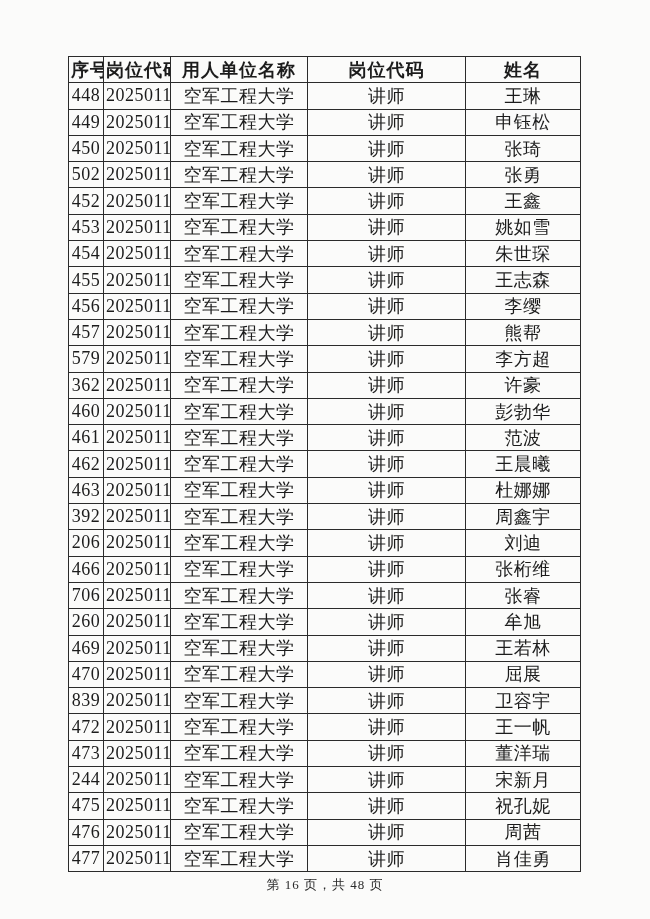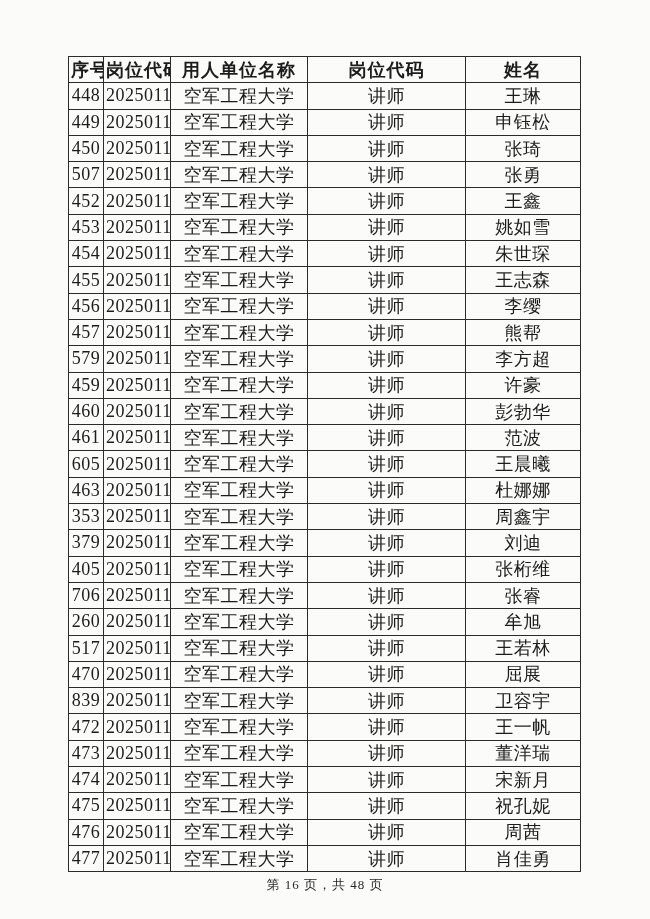--- a/index.html
+++ b/index.html
@@ -92,21 +92,21 @@
         <td>申钰松</td>
       </tr>
       <tr>
         <td>450</td>
         <td>2025011880</td>
         <td>空军工程大学</td>
         <td>讲师</td>
         <td>张琦</td>
       </tr>
       <tr>
-        <td>507</td>
+        <td>502</td>
         <td>2025011881</td>
         <td>空军工程大学</td>
         <td>讲师</td>
         <td>张勇</td>
       </tr>
       <tr>
         <td>452</td>
         <td>2025011884</td>
         <td>空军工程大学</td>
         <td>讲师</td>
@@ -148,91 +148,91 @@
         <td>熊帮</td>
       </tr>
       <tr>
         <td>579</td>
         <td>2025011889</td>
         <td>空军工程大学</td>
         <td>讲师</td>
         <td>李方超</td>
       </tr>
       <tr>
-        <td>459</td>
+        <td>362</td>
         <td>2025011889</td>
         <td>空军工程大学</td>
         <td>讲师</td>
         <td>许豪</td>
       </tr>
       <tr>
         <td>460</td>
         <td>2025011890</td>
         <td>空军工程大学</td>
         <td>讲师</td>
         <td>彭勃华</td>
       </tr>
       <tr>
         <td>461</td>
         <td>2025011891</td>
         <td>空军工程大学</td>
         <td>讲师</td>
         <td>范波</td>
       </tr>
       <tr>
-        <td>605</td>
+        <td>462</td>
         <td>2025011892</td>
         <td>空军工程大学</td>
         <td>讲师</td>
         <td>王晨曦</td>
       </tr>
       <tr>
         <td>463</td>
         <td>2025011893</td>
         <td>空军工程大学</td>
         <td>讲师</td>
         <td>杜娜娜</td>
       </tr>
       <tr>
-        <td>353</td>
+        <td>392</td>
         <td>2025011894</td>
         <td>空军工程大学</td>
         <td>讲师</td>
         <td>周鑫宇</td>
       </tr>
       <tr>
-        <td>379</td>
+        <td>206</td>
         <td>2025011894</td>
         <td>空军工程大学</td>
         <td>讲师</td>
         <td>刘迪</td>
       </tr>
       <tr>
-        <td>405</td>
+        <td>466</td>
         <td>2025011895</td>
         <td>空军工程大学</td>
         <td>讲师</td>
         <td>张桁维</td>
       </tr>
       <tr>
         <td>706</td>
         <td>2025011895</td>
         <td>空军工程大学</td>
         <td>讲师</td>
         <td>张睿</td>
       </tr>
       <tr>
         <td>260</td>
         <td>2025011895</td>
         <td>空军工程大学</td>
         <td>讲师</td>
         <td>牟旭</td>
       </tr>
       <tr>
-        <td>517</td>
+        <td>469</td>
         <td>2025011896</td>
         <td>空军工程大学</td>
         <td>讲师</td>
         <td>王若林</td>
       </tr>
       <tr>
         <td>470</td>
         <td>2025011897</td>
         <td>空军工程大学</td>
         <td>讲师</td>
@@ -253,21 +253,21 @@
         <td>王一帆</td>
       </tr>
       <tr>
         <td>473</td>
         <td>2025011900</td>
         <td>空军工程大学</td>
         <td>讲师</td>
         <td>董洋瑞</td>
       </tr>
       <tr>
-        <td>474</td>
+        <td>244</td>
         <td>2025011901</td>
         <td>空军工程大学</td>
         <td>讲师</td>
         <td>宋新月</td>
       </tr>
       <tr>
         <td>475</td>
         <td>2025011901</td>
         <td>空军工程大学</td>
         <td>讲师</td>

